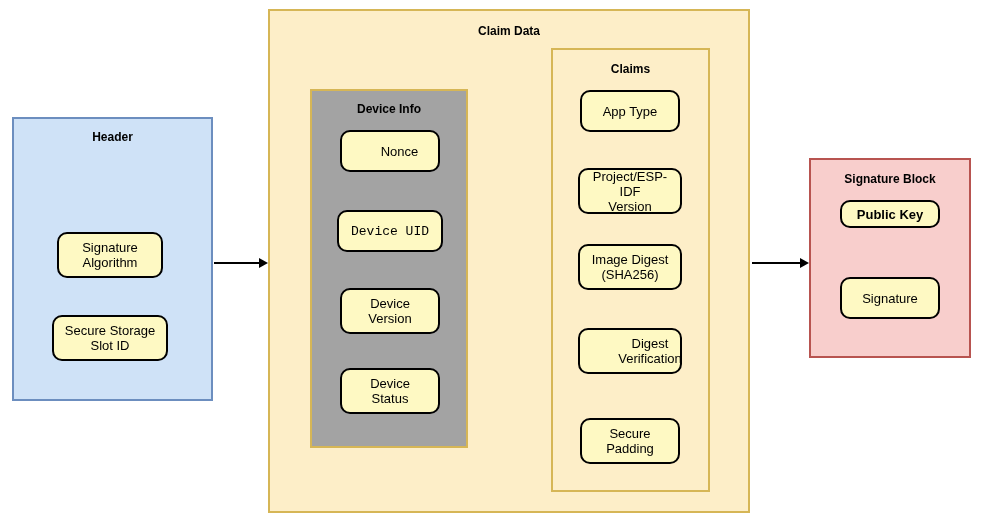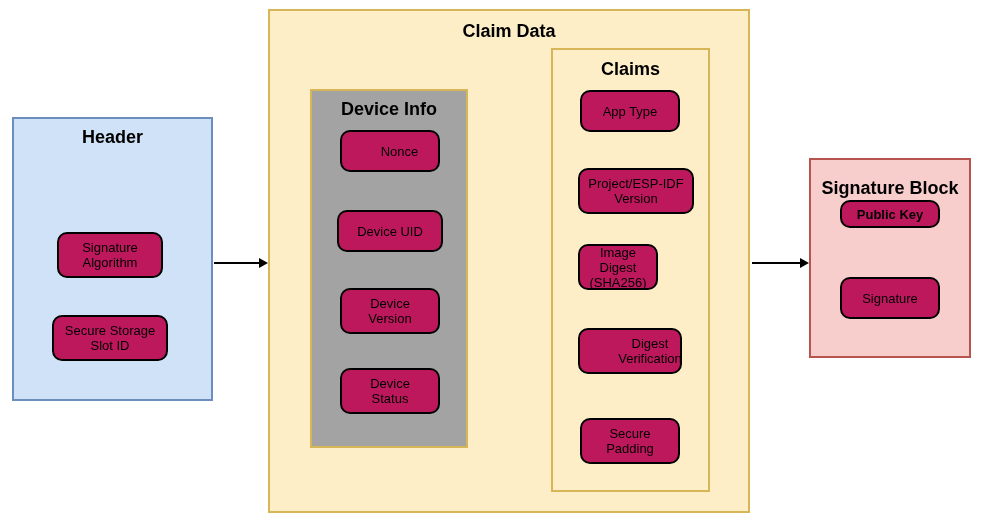--- a/index.html
+++ b/index.html
@@ -22,28 +22,28 @@
     box-sizing: border-box;
     border-width: 2px;
     border-style: solid;
   }
   .group-title {
     position: absolute;
     left: 0;
     right: 0;
     text-align: center;
     font-weight: bold;
-    font-size: 18px;
+    font-size: 12px;
     color: #000000;
     line-height: 16px;
   }
   .node {
     position: absolute;
     box-sizing: border-box;
-    background: #be185d;
+    background: #fef9c3;
     border: 2px solid #000000;
     border-radius: 10px;
     display: flex;
     align-items: center;
     justify-content: center;
     text-align: center;
     font-size: 13px;
     line-height: 15px;
     color: #000000;
     white-space: pre-line;
@@ -103,41 +103,41 @@
 Slot ID</div>
 
   <div class="group" id="claim-data-group" style="left:268px; top:9px; width:482px; height:504px;">
     <div class="group-title" style="top:12px;">Claim Data</div>
   </div>
 
   <div class="group" id="device-info-group" style="left:310px; top:89px; width:158px; height:359px;">
     <div class="group-title" style="top:10px;">Device Info</div>
   </div>
   <div class="node" style="left:340px; top:130px; width:100px; height:42px;padding-left:22px;">Nonce</div>
-  <div class="node" style="left:337px; top:210px; width:106px; height:42px;">Device UID</div>
+  <div class="node" style="left:337px; top:210px; width:106px; height:42px;font-family:Liberation Mono, monospace;">Device UID</div>
   <div class="node" style="left:340px; top:288px; width:100px; height:46px;">Device
 Version</div>
   <div class="node" style="left:340px; top:368px; width:100px; height:46px;">Device
 Status</div>
 
   <div class="group" id="claims-group" style="left:551px; top:48px; width:159px; height:444px;">
     <div class="group-title" style="top:11px;">Claims</div>
   </div>
   <div class="node" style="left:580px; top:90px; width:100px; height:42px;">App Type</div>
-  <div class="node" style="left:578px; top:168px; width:116px; height:46px;">Project/ESP-IDF
+  <div class="node" style="left:578px; top:168px; width:104px; height:46px;">Project/ESP-IDF
 Version</div>
-  <div class="node" style="left:578px; top:244px; width:80px; height:46px;">Image Digest
+  <div class="node" style="left:578px; top:244px; width:104px; height:46px;">Image Digest
 (SHA256)</div>
   <div class="node" style="left:578px; top:328px; width:104px; height:46px;padding-left:43px;">Digest
 Verification</div>
   <div class="node" style="left:580px; top:418px; width:100px; height:46px;">Secure
 Padding</div>
 
   <div class="group" id="signature-block-group" style="left:809px; top:158px; width:162px; height:200px;">
-    <div class="group-title" style="top:11px;margin-top:9px;">Signature Block</div>
+    <div class="group-title" style="top:11px;">Signature Block</div>
   </div>
   <div class="node" style="left:840px; top:200px; width:100px; height:28px;font-weight:bold;">Public Key</div>
   <div class="node" style="left:840px; top:277px; width:100px; height:42px;">Signature</div>
 
   <div class="arrow" style="left:214px; top:262px; width:52px;"></div>
   <div class="arrow" style="left:752px; top:262px; width:55px;"></div>
 
 </div>
 
 </body></html>

